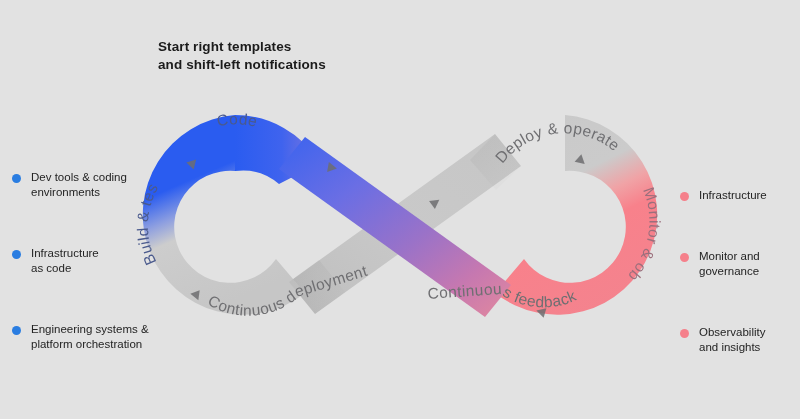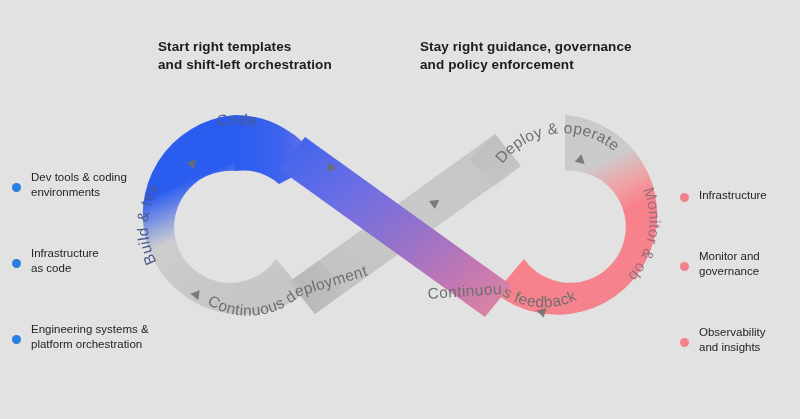--- a/index.html
+++ b/index.html
@@ -41,21 +41,21 @@
   .side-list {
     position: absolute;
     width: 170px;
   }
   #side-left  { left: 12px; top: 170px; }
   #side-right { left: 680px; top: 188px; }
 
   .side-item {
     position: relative;
     display: flex;
-    align-items: center;
+    align-items: flex-start;
     margin-bottom: 46px;
   }
   .side-item:last-child { margin-bottom: 0; }
 
   .bullet {
     flex: 0 0 auto;
     width: 9px;
     height: 9px;
     border-radius: 50%;
     margin-top: 4px;
@@ -227,27 +227,23 @@
       <polygon class="arrow-mark" points="0,-5 9,0 0,5" transform="translate(432,205) rotate(-36)"></polygon>
 
       <polygon class="arrow-mark" points="0,-5 9,0 0,5" transform="translate(578,158) rotate(42)"></polygon>
 
       <polygon class="arrow-mark" points="0,-5 9,0 0,5" transform="translate(545,313) rotate(196)"></polygon>
     </g>
   </svg>
 
   <div class="heading" id="heading-left">
     <span class="line">Start right templates</span>
-    <span class="line">and shift-left orchestration</span>
+    <span class="line">and shift-left notifications</span>
   </div>
 
-  <div class="heading" id="heading-right">
-    <span class="line">Stay right guidance, governance</span>
-    <span class="line">and policy enforcement</span>
-  </div>
 
   <div class="side-list" id="side-left">
     <div class="side-item">
       <span class="bullet blue"></span>
       <span class="side-text">Dev tools &amp; coding
 environments</span>
     </div>
     <div class="side-item">
       <span class="bullet blue"></span>
       <span class="side-text">Infrastructure

